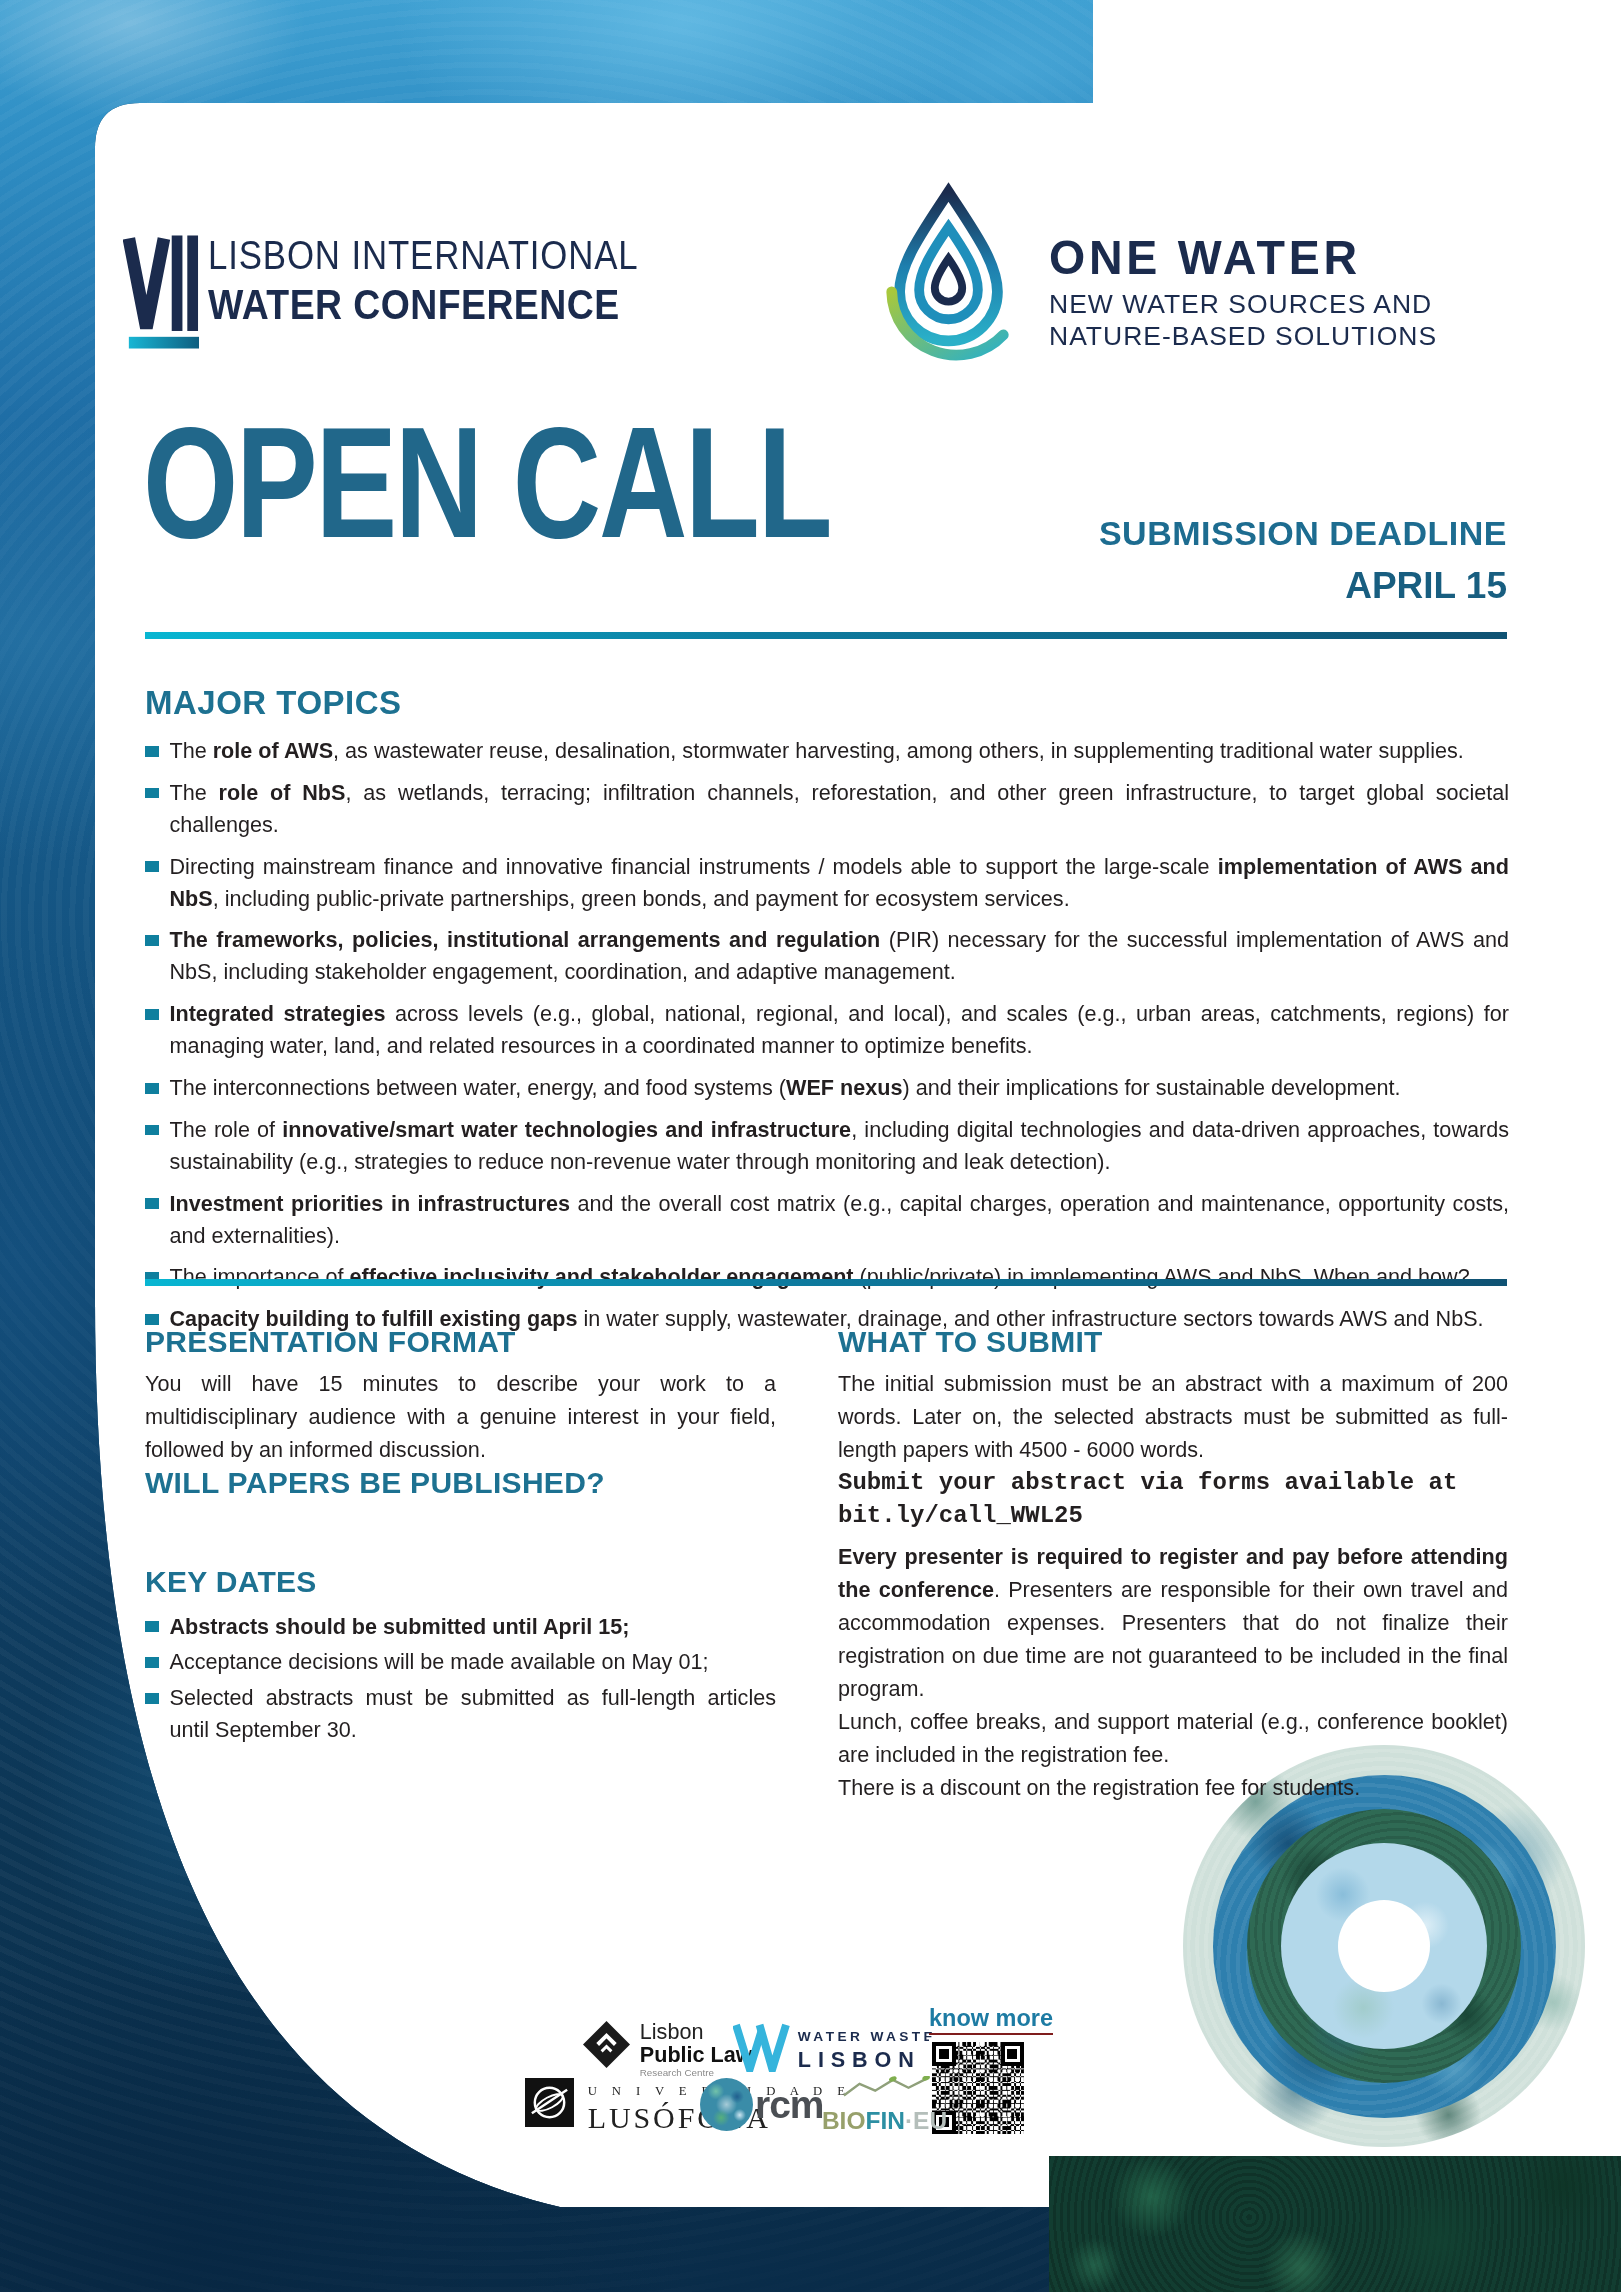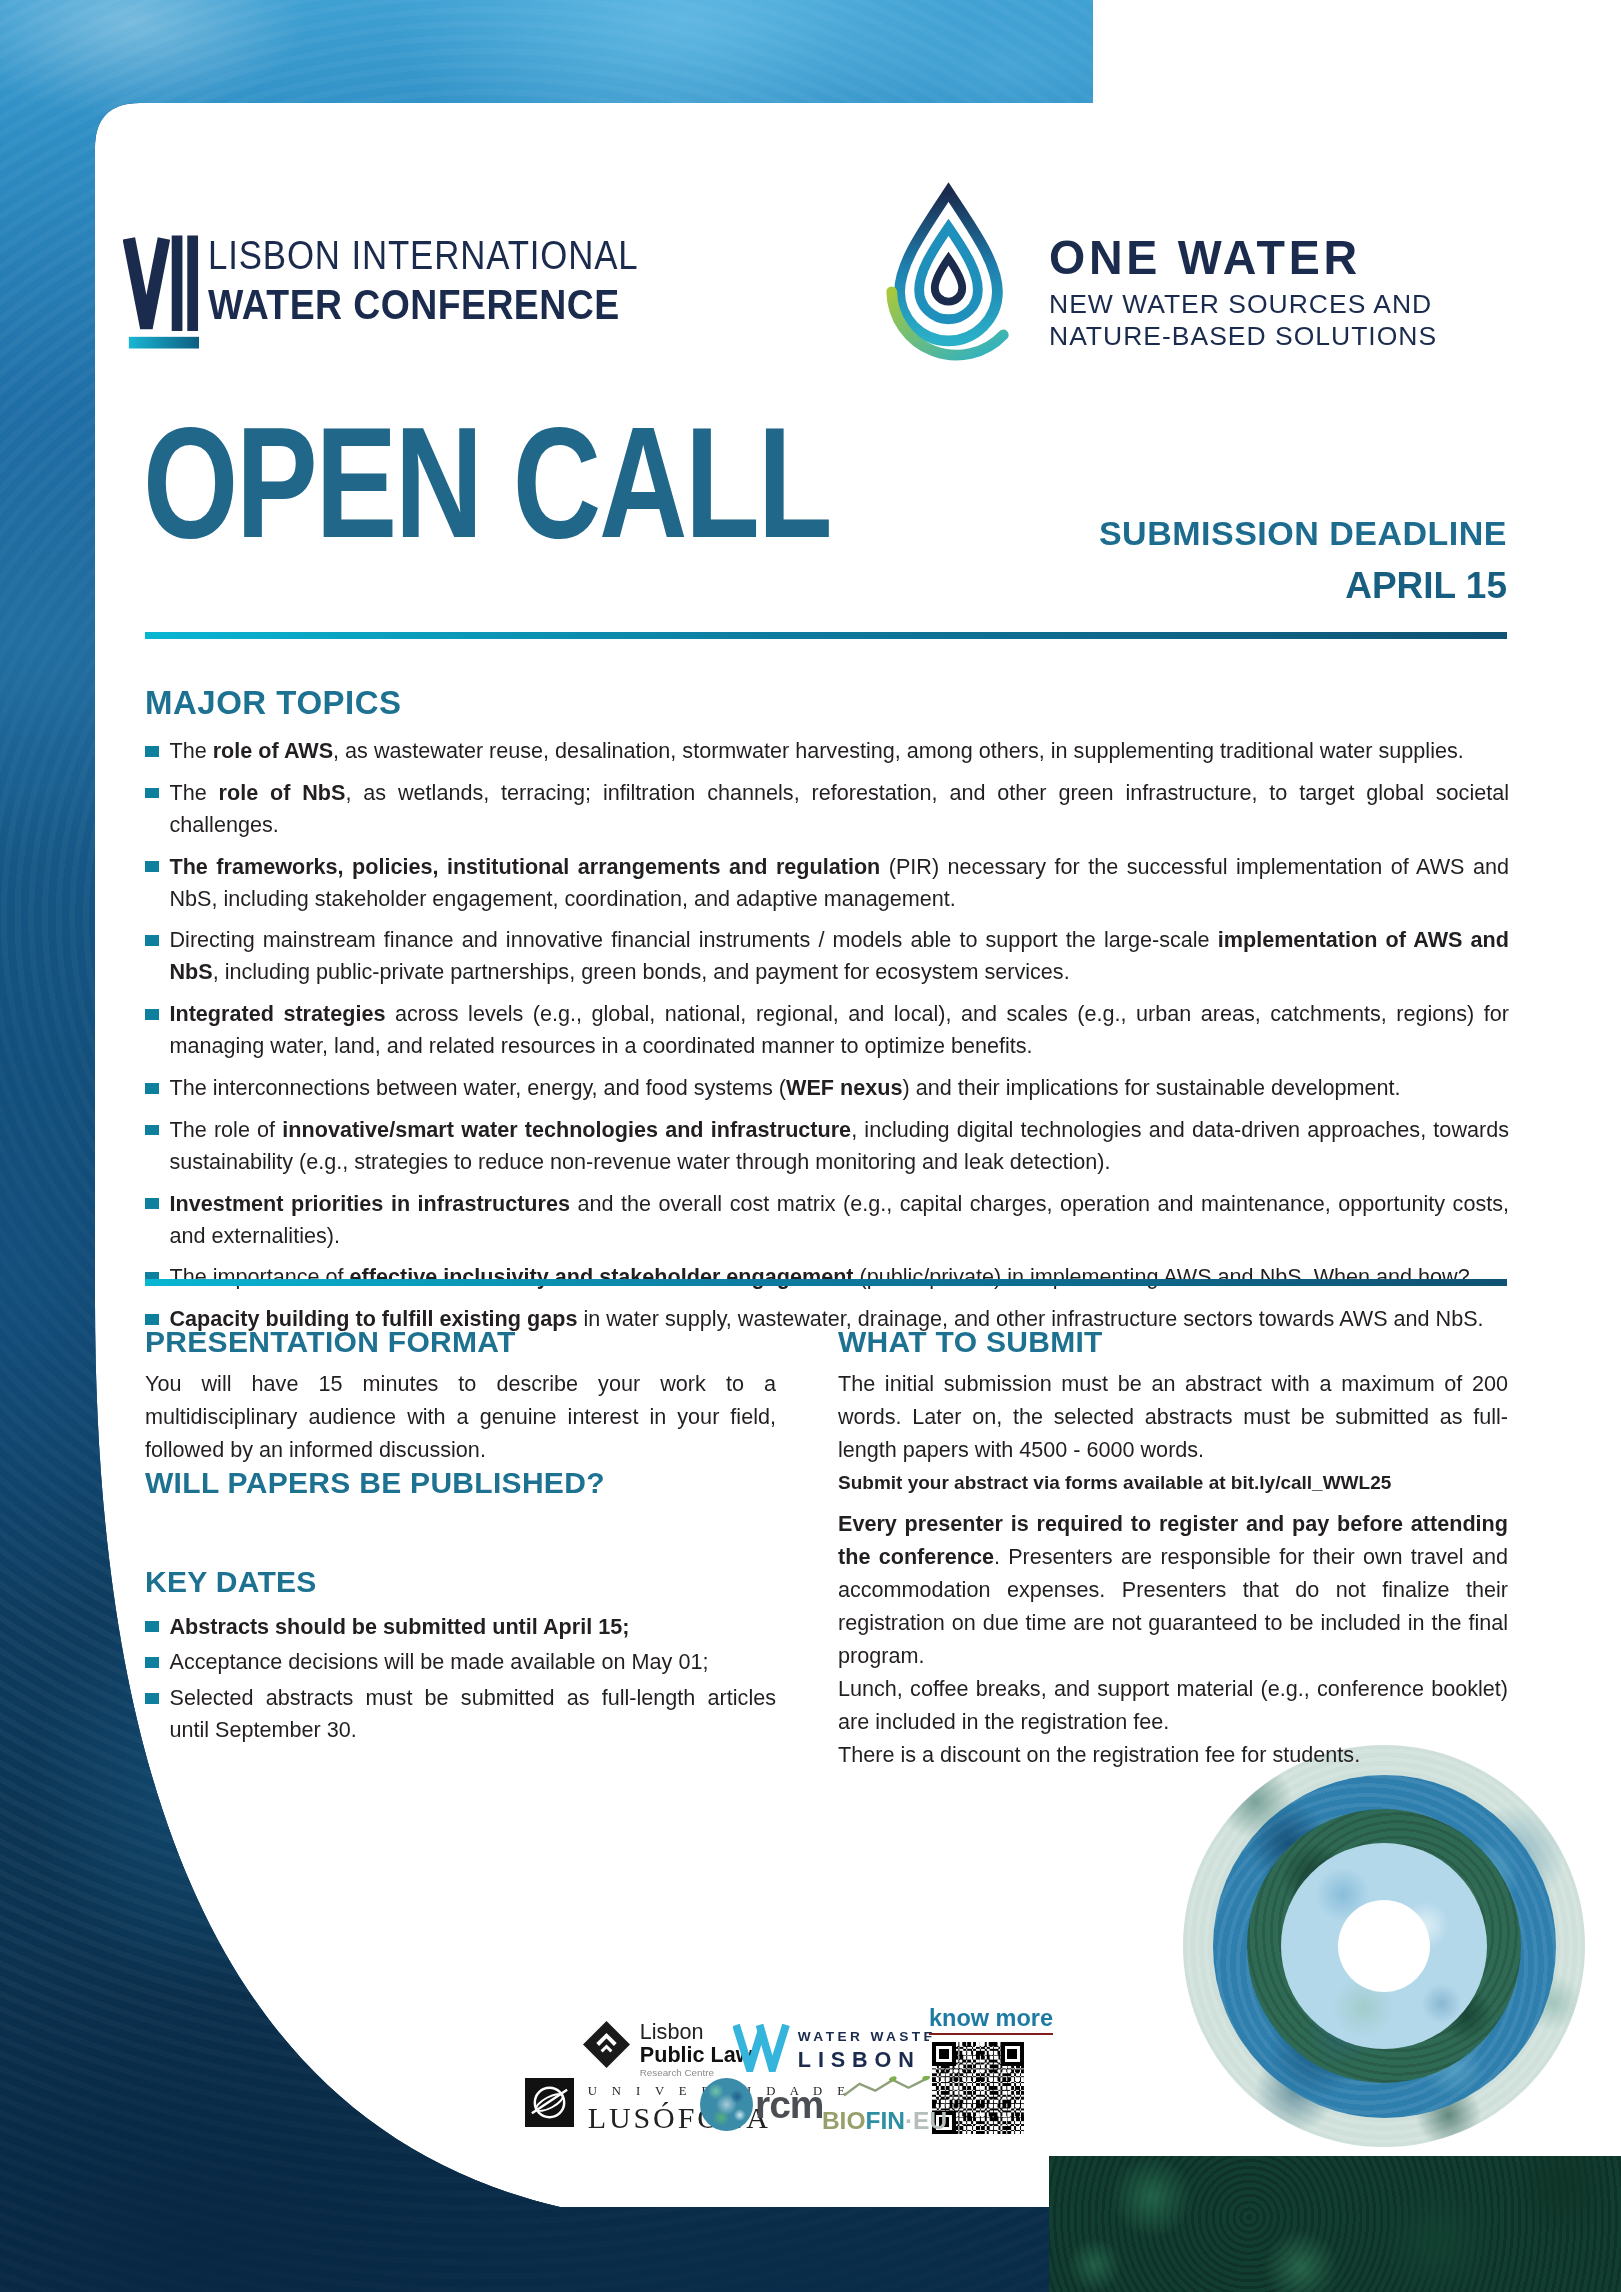--- a/index.html
+++ b/index.html
@@ -109,21 +109,21 @@
   .bt{ font-size:21.6px; line-height:32px; text-align:justify; width:100%; }
   .bt b{ font-weight:700; }
 
   .col{ position:absolute; }
   .col-left{ left:145px; top:1325px; width:631px; }
   .col-right{ left:838px; top:1325px; width:670px; }
   .sec-h{ font-size:30px; letter-spacing:0.3px; }
   .sec-p{ font-size:21.6px; line-height:33px; text-align:justify; margin-top:7.8px; }
   .sec-p b{ font-weight:700; }
   .mt36{ } .mt70{ margin-top:65px; } .mt30{ margin-top:29px; }
-  .bold-line{ font-size:19px; line-height:33px; font-weight:700; }
+  .bold-line{ font-size:24px; line-height:33px; font-weight:700;font-family:Liberation Mono, monospace; }
   .kd-list{ margin-top:11.8px; }
   .kd-list .bullet-item{ margin-bottom:3.9px; }
   .kd-list .bt{ text-align:justify; }
 
   
   .lpl{ position:absolute; left:583px; top:2021px; display:flex; }
   .lpl-text{ margin-left:9.8px; line-height:1.05; }
   .lpl-l1{ font-size:21.6px; color:#222; }
   .lpl-l2{ font-size:21.6px; font-weight:700; color:#111; }
   .lpl-l3{ font-size:9.8px; color:#8a8a8a; margin-top:2px; }
@@ -245,26 +245,26 @@
         <span class="bt">The <b>role of AWS</b>, as wastewater reuse, desalination, stormwater harvesting, among others, in supplementing traditional water supplies.</span>
       </div>
 
       <div class="bullet-item">
         <span class="sq"></span>
         <span class="bt">The <b>role of NbS</b>, as wetlands, terracing; infiltration channels, reforestation, and other green infrastructure, to target global societal challenges.</span>
       </div>
 
       <div class="bullet-item">
         <span class="sq"></span>
+        <span class="bt">Directing mainstream finance and innovative financial instruments / models able to support the large-scale <b>implementation of AWS and NbS</b>, including public-private partnerships, green bonds, and payment for ecosystem services.</span>
+      </div>
+
+      <div class="bullet-item">
+        <span class="sq"></span>
         <span class="bt"><b>The frameworks, policies, institutional arrangements and regulation</b> (PIR) necessary for the successful implementation of AWS and NbS, including stakeholder engagement, coordination, and adaptive management.</span>
-      </div>
-
-      <div class="bullet-item">
-        <span class="sq"></span>
-        <span class="bt">Directing mainstream finance and innovative financial instruments / models able to support the large-scale <b>implementation of AWS and NbS</b>, including public-private partnerships, green bonds, and payment for ecosystem services.</span>
       </div>
 
       <div class="bullet-item">
         <span class="sq"></span>
         <span class="bt"><b>Integrated strategies</b> across levels (e.g., global, national, regional, and local), and scales (e.g., urban areas, catchments, regions) for managing water, land, and related resources in a coordinated manner to optimize benefits.</span>
       </div>
 
       <div class="bullet-item">
         <span class="sq"></span>
         <span class="bt">The interconnections between water, energy, and food systems (<b>WEF nexus</b>) and their implications for sustainable development.</span>

